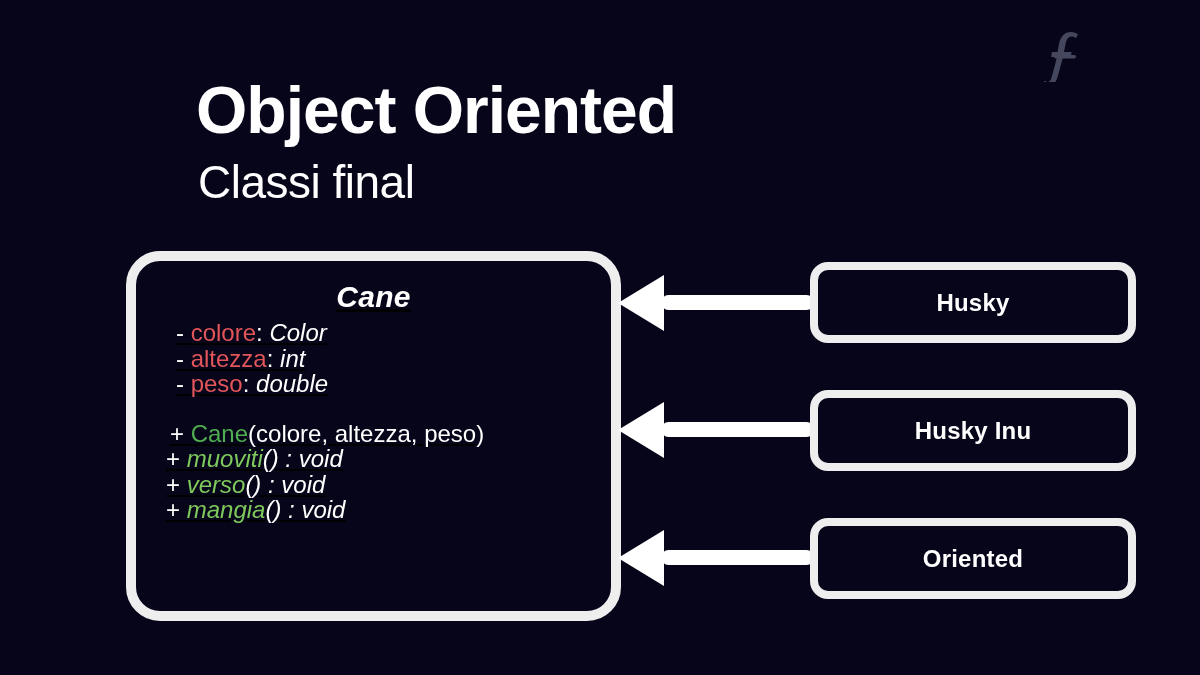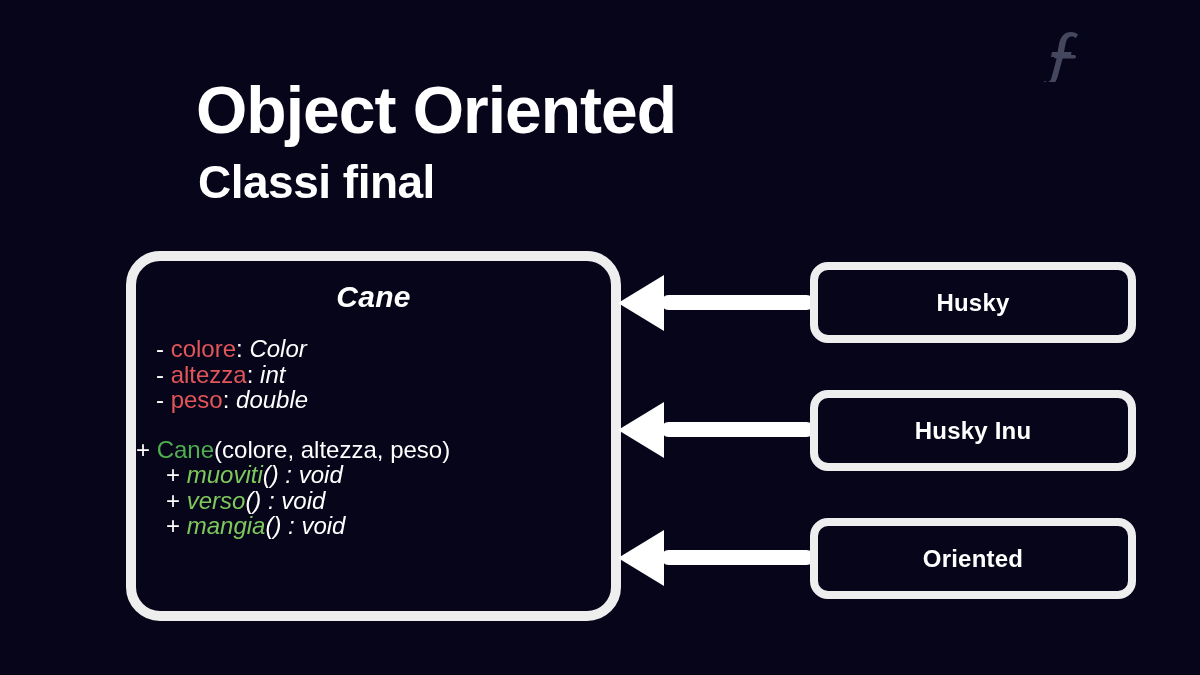--- a/index.html
+++ b/index.html
@@ -32,50 +32,52 @@
     font-size:66px;
     font-weight:bold;
     color:#ffffff;
     letter-spacing:-1px;
     white-space:nowrap;
   }
   #subtitle {
     position:absolute;
     left:198px; top:155px;
     font-size:46px;
-    font-weight:bold;
+    font-weight:normal;
     color:#ffffff;
     letter-spacing:-0.5px;
     white-space:nowrap;
   }
 
   
   #class-box {
     position:absolute;
     left:126px; top:251px;
     width:495px; height:370px;
     background:#07051a;
     border:10px solid #eeeeee;
     border-radius:34px;
+    text-decoration:underline;
   }
   #class-name {
     margin-top:19px;
     text-align:center;
     font-size:30px;
     font-weight:bold;
     font-style:italic;
     color:#ffffff;
     letter-spacing:0.3px;
   }
   #attributes {
-    margin-top:22px;
-    padding-left:20px;
+    margin-top:6px;
+    padding-left:40px;
   }
   #operations-ctor {
     margin-top:24px;
+    padding-left:34px;
   }
   #operations {
     padding-left:30px;
   }
   .member {
     font-size:24px;
     line-height:25.5px;
     color:#ffffff;
     white-space:nowrap;
   }

